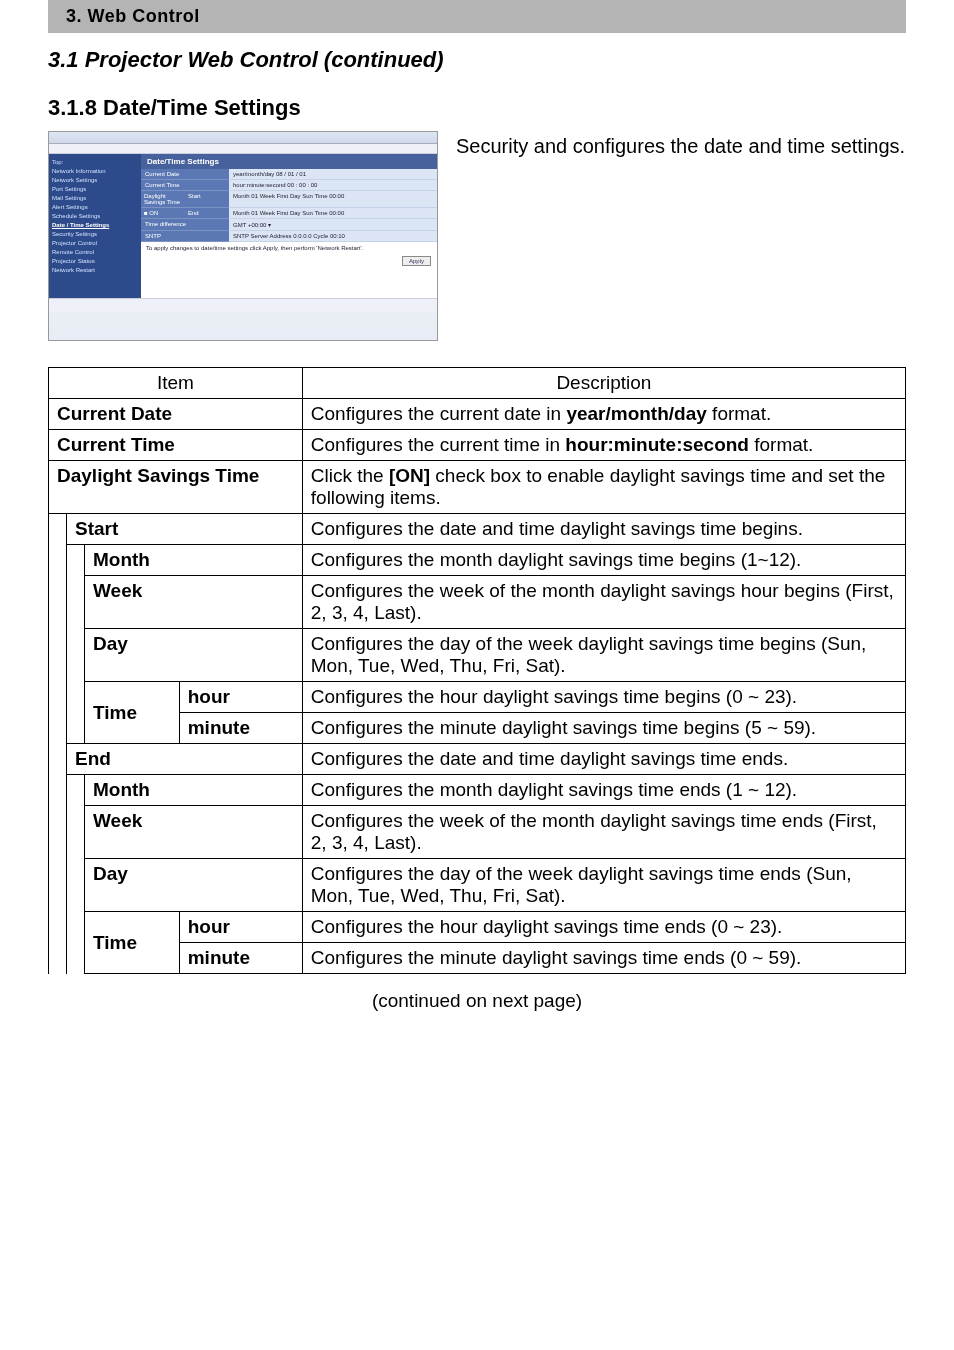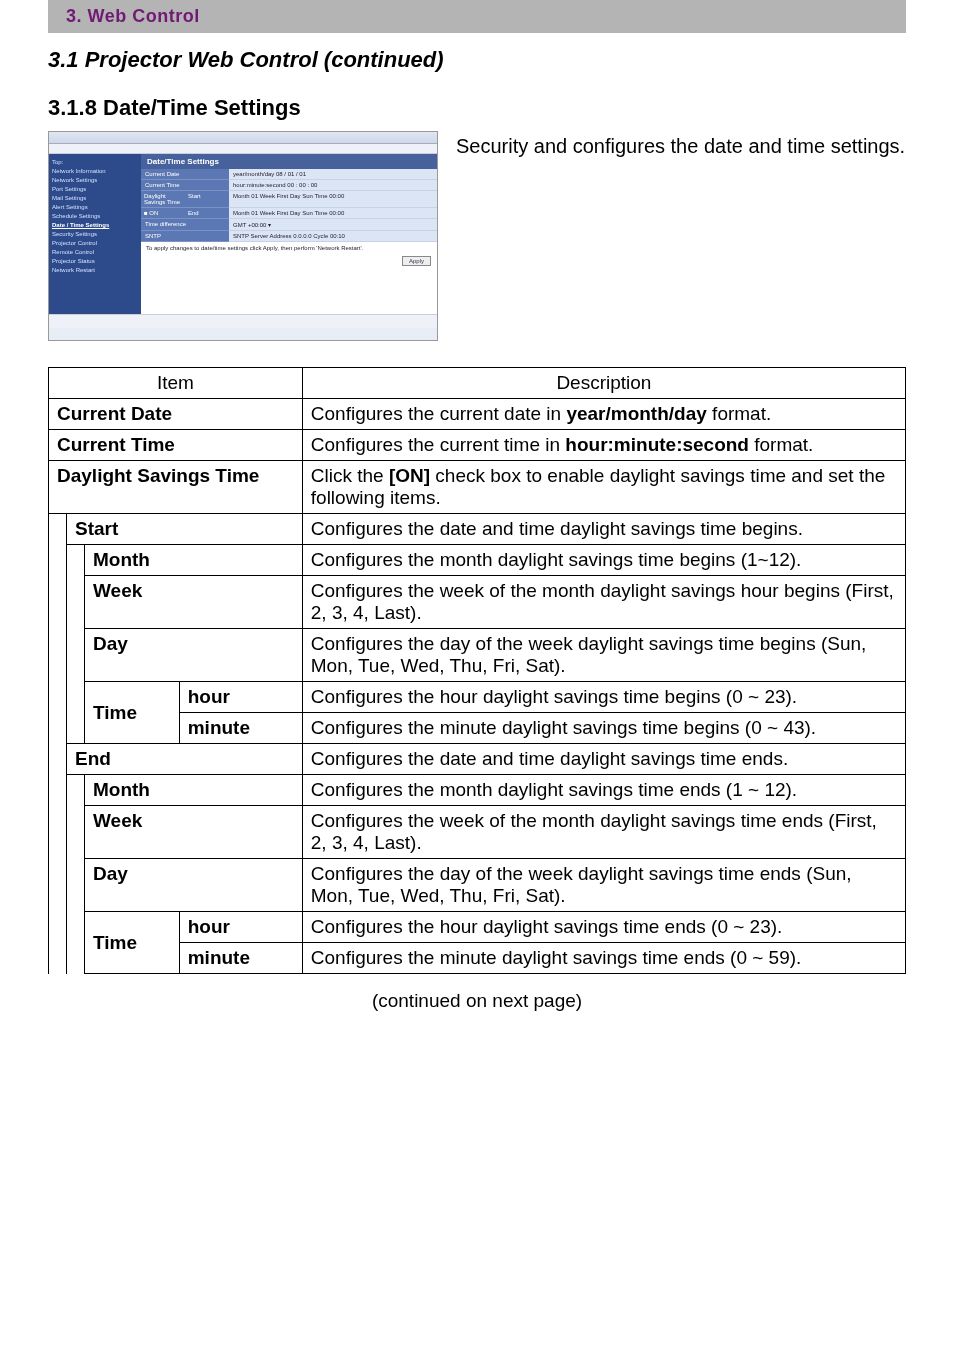--- a/index.html
+++ b/index.html
@@ -9,21 +9,21 @@
     font-family: Arial, Helvetica, sans-serif;
     background: #fff;
     width: 954px;
     color: #000;
   }
   .page {
     padding: 0 48px 40px 48px;
   }
   .chapter-bar {
     background: #b4b4b4;
-    color: #701a75;
+    color: #000000;
     font-weight: bold;
     font-size: 18px;
     padding: 6px 18px;
     margin-bottom: 14px;
     letter-spacing: 0.5px;
   }
   .section-title {
     font-size: 22px;
     font-style: italic;
     font-weight: bold;
@@ -53,21 +53,21 @@
   .thumb-titlebar {
     height: 12px;
     background: linear-gradient(#dfe6f3, #cfd8ea);
     border-bottom: 1px solid #aab;
   }
   .thumb-toolbar {
     height: 10px;
     background: #eef1f7;
     border-bottom: 1px solid #ccd;
   }
-  .thumb-body { display: flex; height: 160px; }
+  .thumb-body { display: flex; height: 144px; }
   .thumb-sidebar {
     width: 92px;
     background: #2d4a8a;
     padding: 4px 3px;
   }
   .thumb-sidebar div {
     color: #cfe0ff;
     font-size: 6px;
     line-height: 9px;
     white-space: nowrap;
@@ -250,21 +250,21 @@
       <td colspan="2" class="item-cell">Day</td>
       <td>Configures the day of the week daylight savings time begins (Sun, Mon, Tue, Wed, Thu, Fri, Sat).</td>
     </tr>
     <tr>
       <td rowspan="2" class="item-cell" style="vertical-align:middle;">Time</td>
       <td class="item-cell">hour</td>
       <td>Configures the hour daylight savings time begins (0 ~ 23).</td>
     </tr>
     <tr>
       <td class="item-cell">minute</td>
-      <td>Configures the minute daylight savings time begins (0 ~ 43).</td>
+      <td>Configures the minute daylight savings time begins (5 ~ 59).</td>
     </tr>
     <tr>
       <td colspan="3" class="item-cell">End</td>
       <td>Configures the date and time daylight savings time ends.</td>
     </tr>
     <tr>
       <td rowspan="5" class="indent-spacer"></td>
       <td colspan="2" class="item-cell">Month</td>
       <td>Configures the month daylight savings time ends (1 ~ 12).</td>
     </tr>

